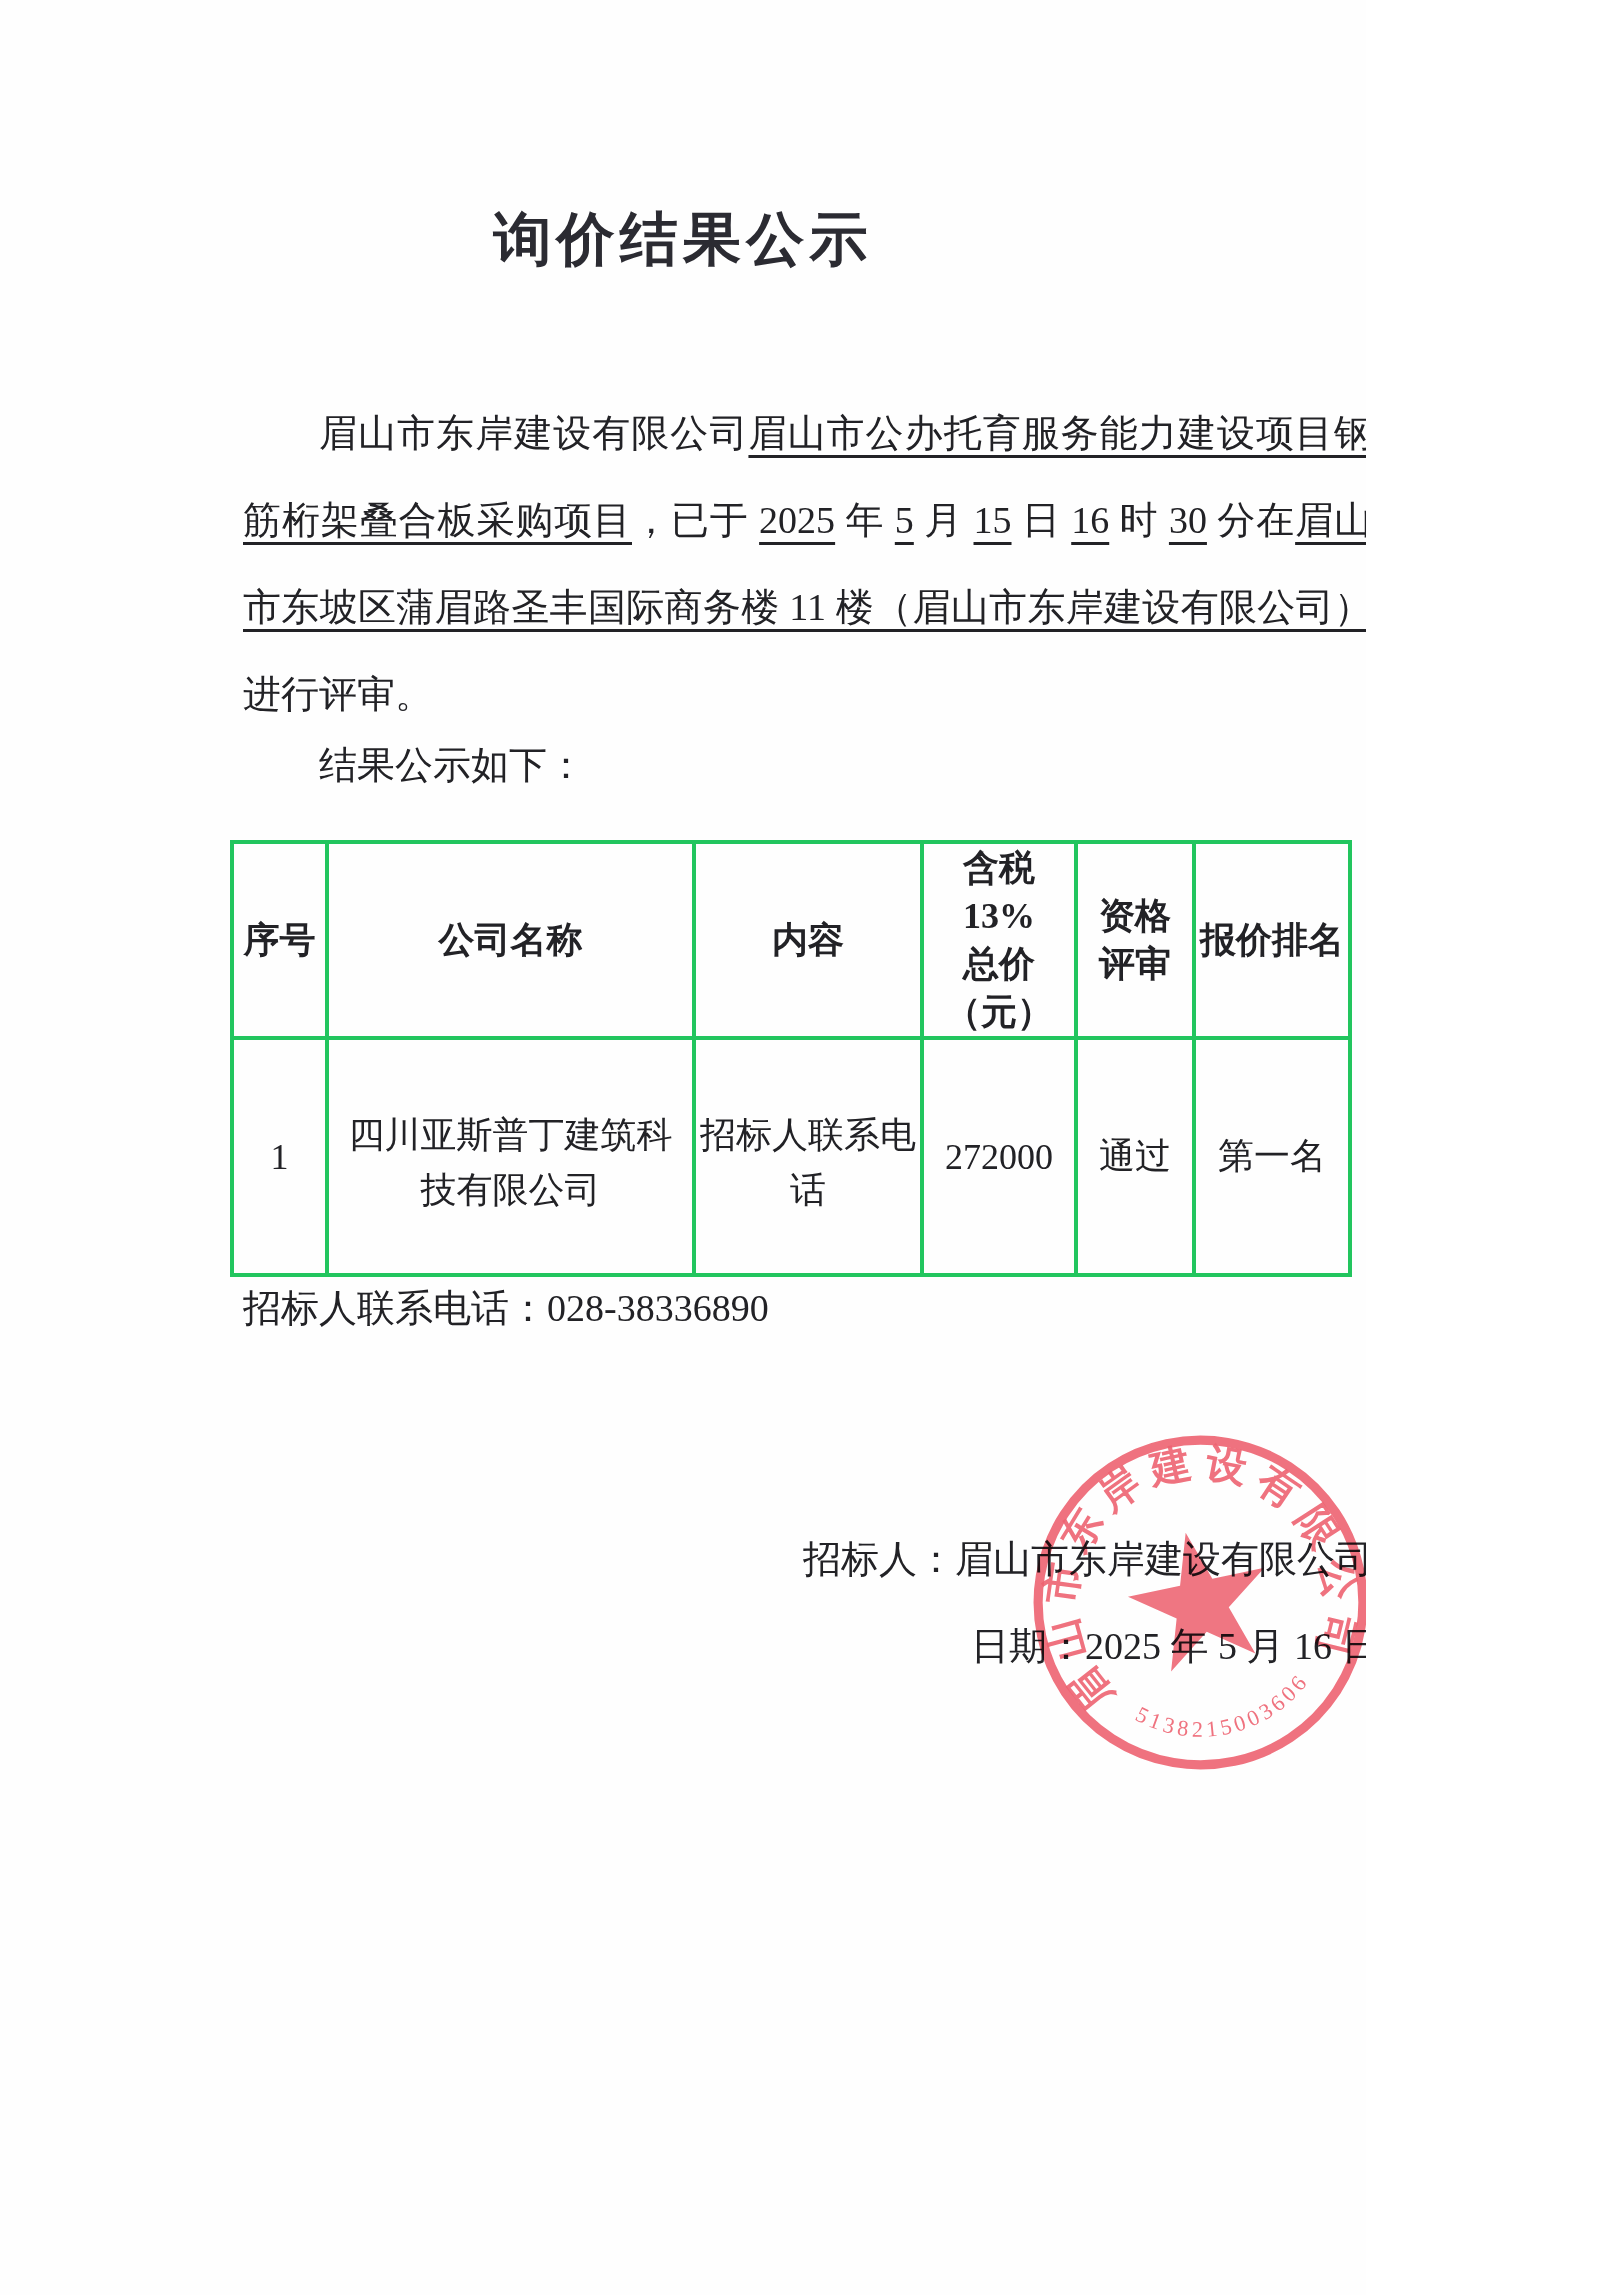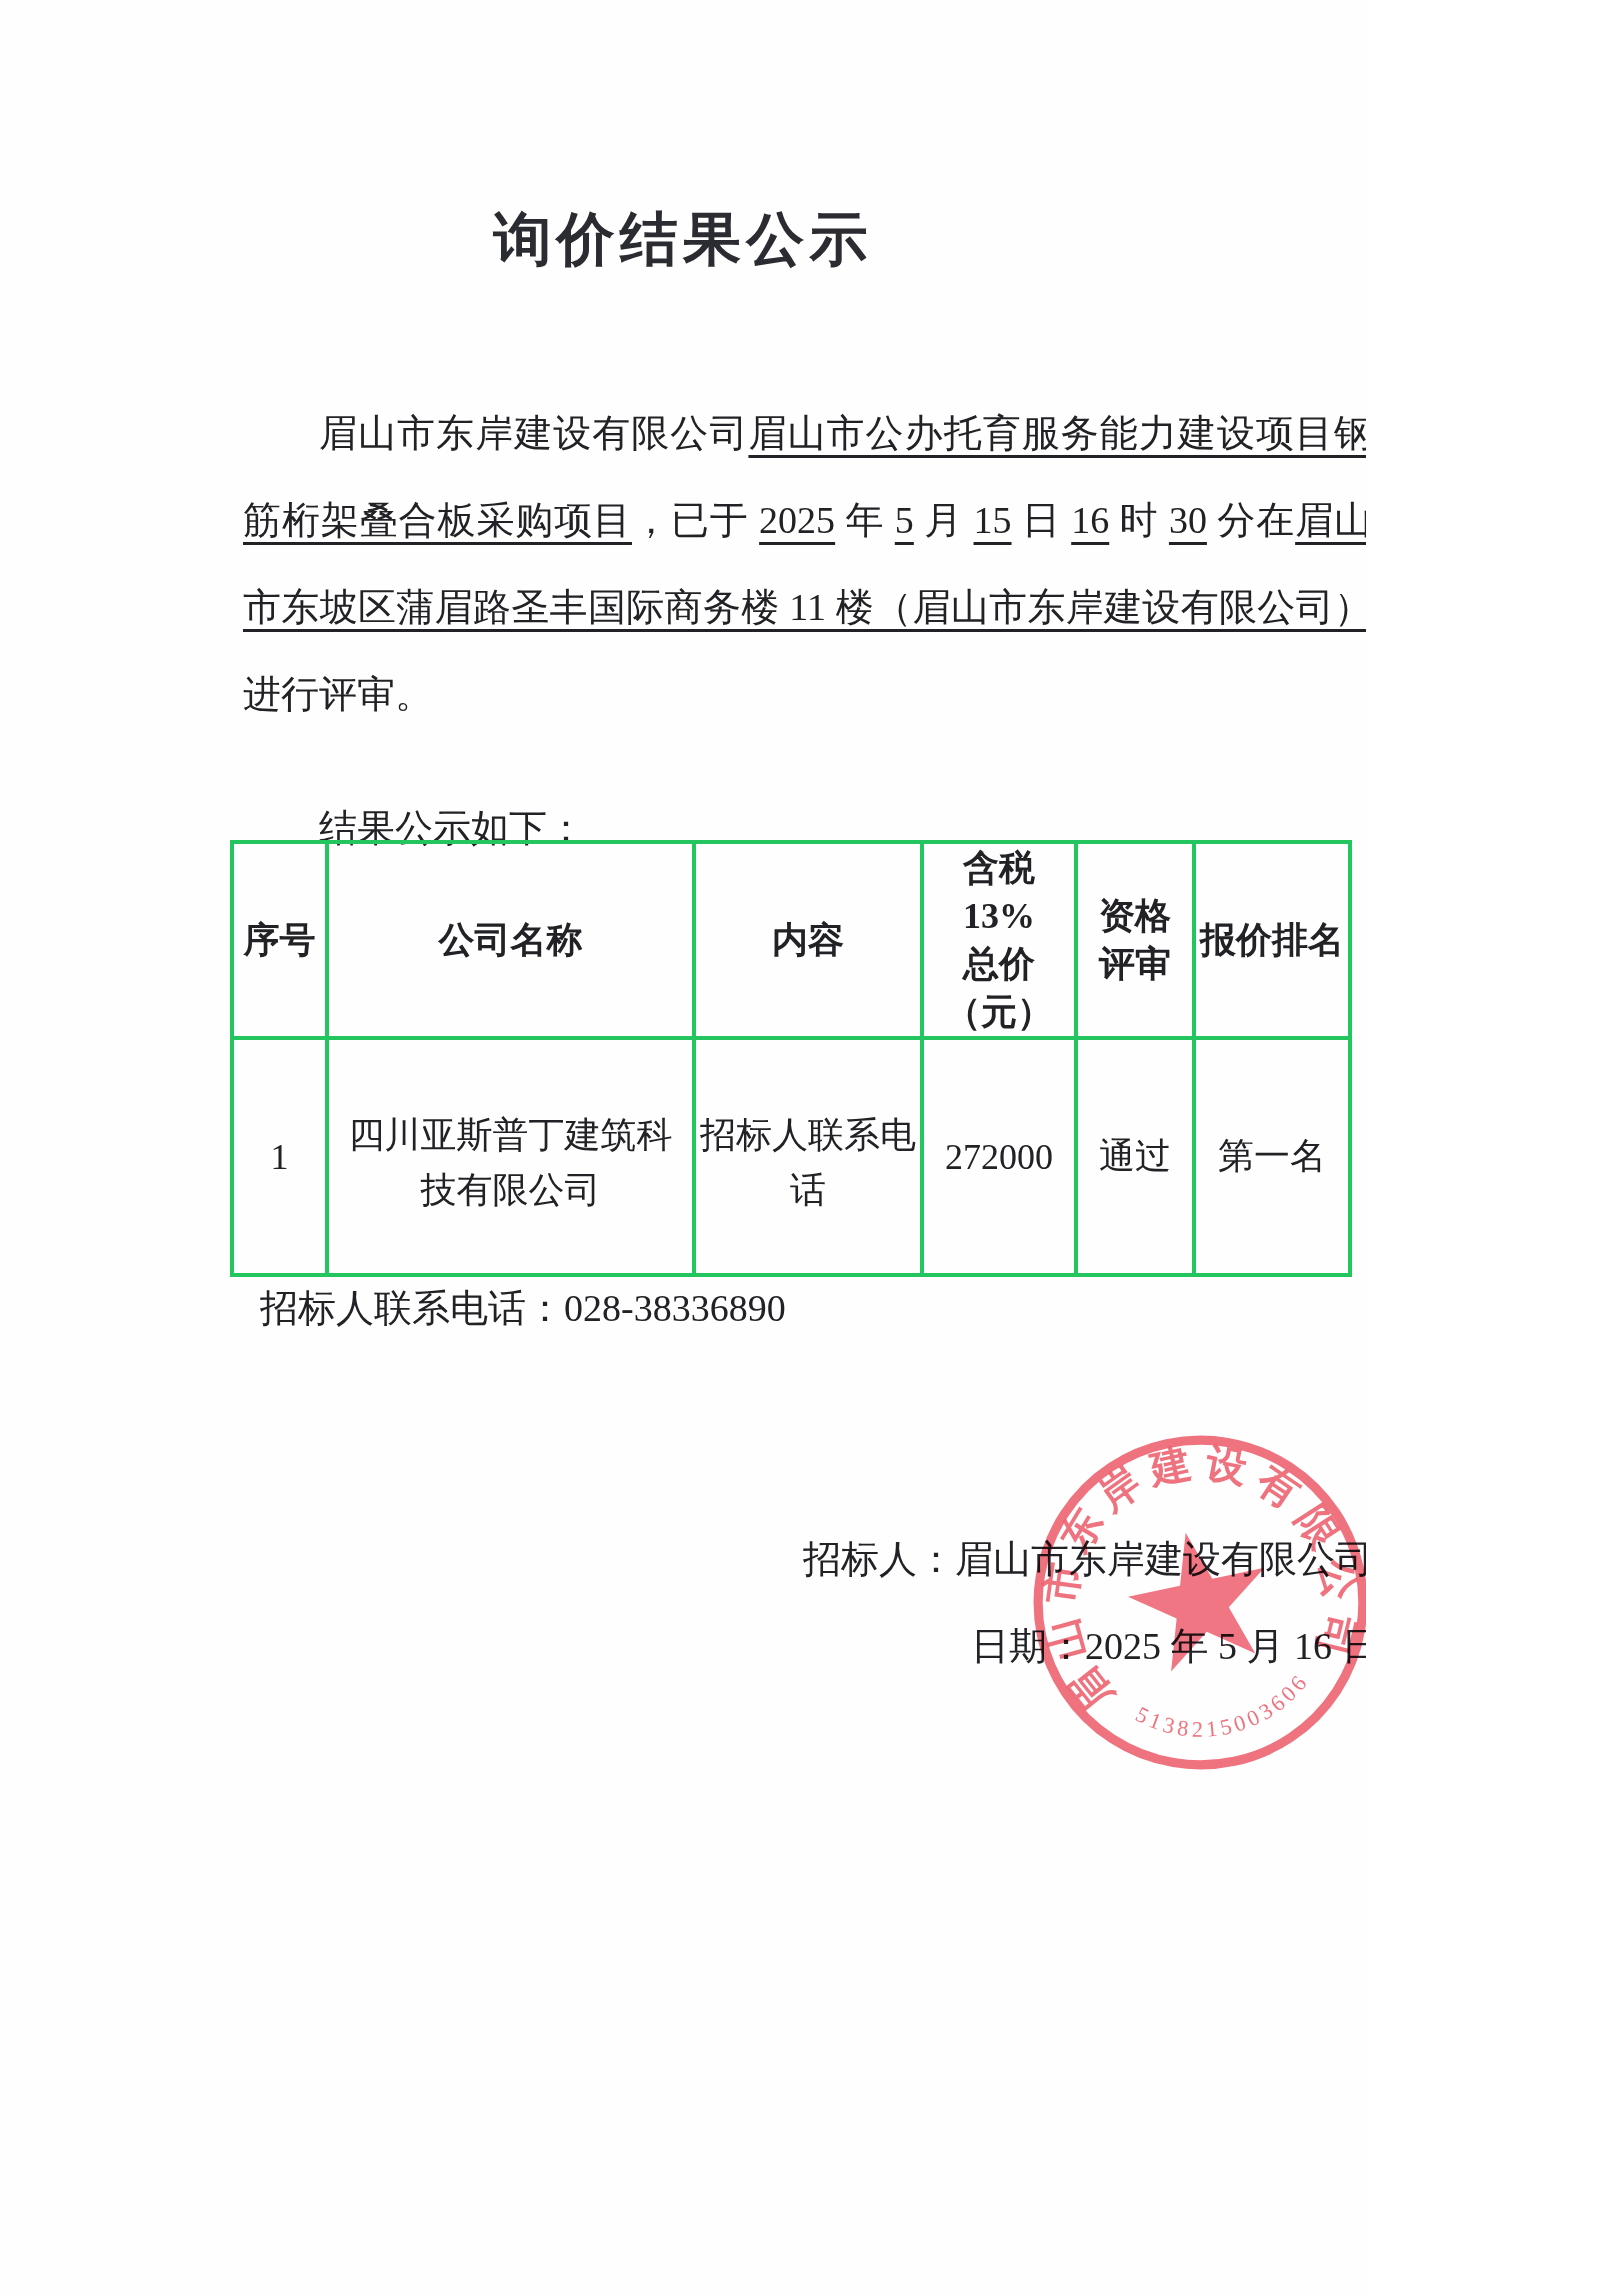--- a/index.html
+++ b/index.html
@@ -22,21 +22,21 @@
     font-size:38px;line-height:87px;
     text-align:justify;text-indent:76px;
     color:#222226;
   }
   .ul{
     text-decoration:underline;
     text-underline-offset:9.2px;
     text-decoration-thickness:2.6px;
   }
   .results-intro{
-    position:absolute;top:805px;left:243px;width:1129px;
+    position:absolute;top:742px;left:243px;width:1129px;
     font-size:38px;line-height:46px;text-indent:76px;
     color:#222226;
   }
   table.results{
     position:absolute;left:230px;top:840px;
     border-collapse:collapse;table-layout:fixed;
     border:3.9px solid #1d1d1f;
   }
   table.results th,table.results td{
     border:4px solid #22c55e;
@@ -46,21 +46,21 @@
     overflow:hidden;
   }
   table.results thead th{
     font-weight:bold;height:103px;
     border-bottom-width:4.6px;
   }
   table.results tbody td{height:233px;font-weight:normal;}
   .hline{display:block;line-height:48px;}
   .cellwrap{line-height:55px;margin-top:12px;}
   .contact{
-    position:absolute;top:1283px;left:260px;
+    position:absolute;top:1283px;left:243px;
     font-size:38px;color:#222226;
   }
   .sig-tenderer{
     position:absolute;top:1534px;left:803px;
     font-size:38px;color:#222226;white-space:nowrap;
   }
   .sig-date{
     position:absolute;top:1621px;left:971px;
     font-size:38px;color:#222226;white-space:nowrap;
   }

